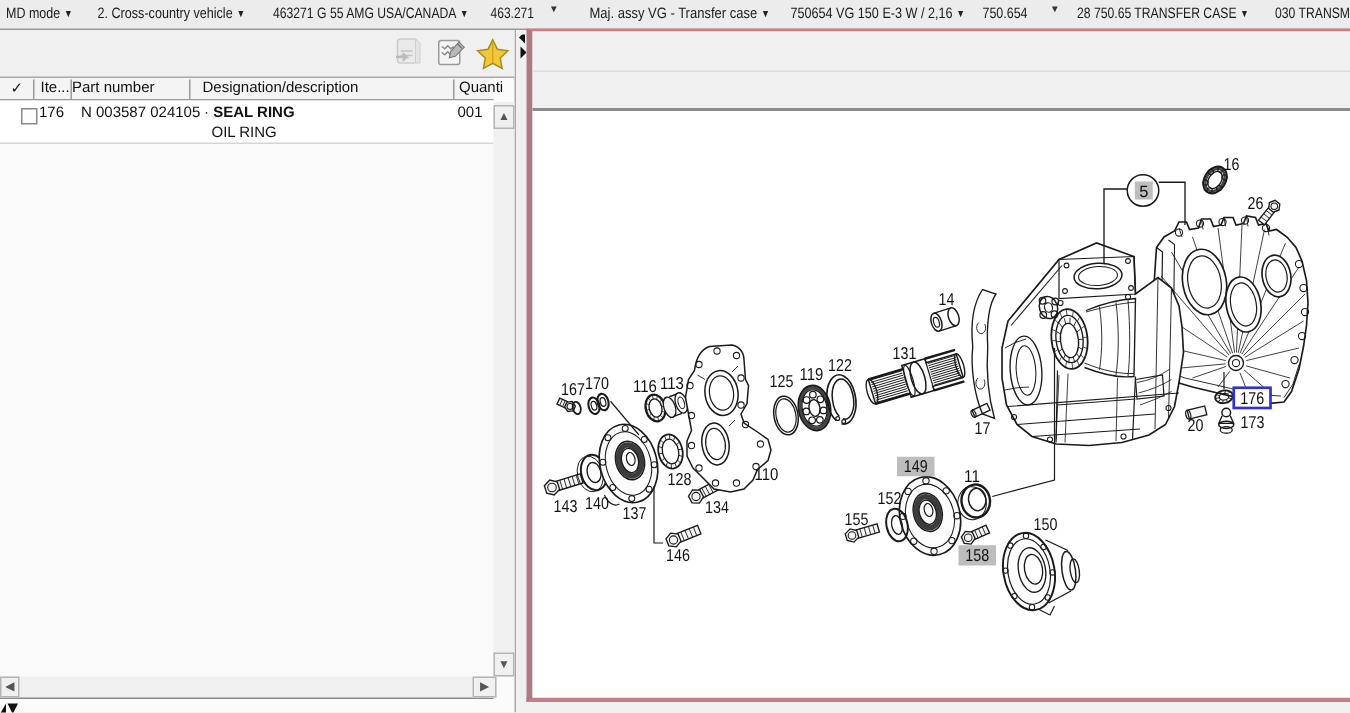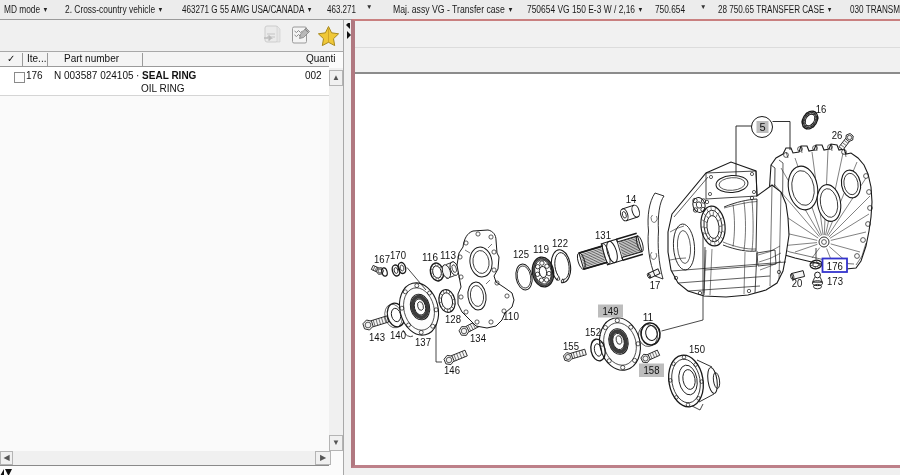--- a/index.html
+++ b/index.html
@@ -61,30 +61,31 @@
         <path d="M305 9.2 l3 3" stroke="#666" stroke-width="0.8"></path>
       </g>
 
       <path d="M328.5 6.5 l3.1 6.3 7 1 -5.1 4.9 1.2 6.9 -6.2 -3.3 -6.2 3.3 1.2 -6.9 -5.1 -4.9 7 -1 z" fill="#f0c838" stroke="#a98a1e" stroke-width="1"></path>
       <path d="M328.5 8.5 v14" stroke="#c49a20" stroke-width="0.7"></path>
     </svg>
   </div>
   <div class="thead">
     <div style="left:0;width:23px;padding-left:7px">✓</div>
     <div style="left:23px;width:25px">Ite...</div>
-    <div style="left:60px;width:83px">Part number</div>
+    <div style="left:44px;width:83px">Part number</div>
+    <div style="left:131px;width:172px">Designation/description</div>
     <div style="left:302px;width:26px;border-right:none">Quanti</div>
   </div>
   <div class="tbl">
     <span class="chk"></span>
     <span style="position:absolute;left:26px;top:3px">176</span>
     <span style="position:absolute;left:54px;top:3px">N 003587 024105</span>
     <span style="position:absolute;left:136px;top:3px">· <b>SEAL RING</b></span>
     <span style="position:absolute;left:141px;top:16px">OIL RING</span>
-    <span style="position:absolute;left:305px;top:3px">002</span>
+    <span style="position:absolute;left:305px;top:3px">001</span>
   </div>
   <div class="below"></div>
   <div class="vscroll"></div>
   <div class="sbtn" style="left:329px;top:50px;width:14px;">▲</div>
   <div class="sbtn" style="left:329px;top:415px;width:14px;">▼</div>
   <div class="hscroll"></div>
   <div class="sbtn" style="left:0px;top:431px;width:13px;height:14px;line-height:11px;">◀</div>
   <div class="sbtn" style="left:315px;top:431px;height:14px;line-height:11px;">▶</div>
   <svg width="14" height="8" style="position:absolute;left:0px;top:448px">
       <path d="M0 8 L4 1 L4 8 Z M5 1 L12 1 L8.5 8 Z" fill="#111"></path>

